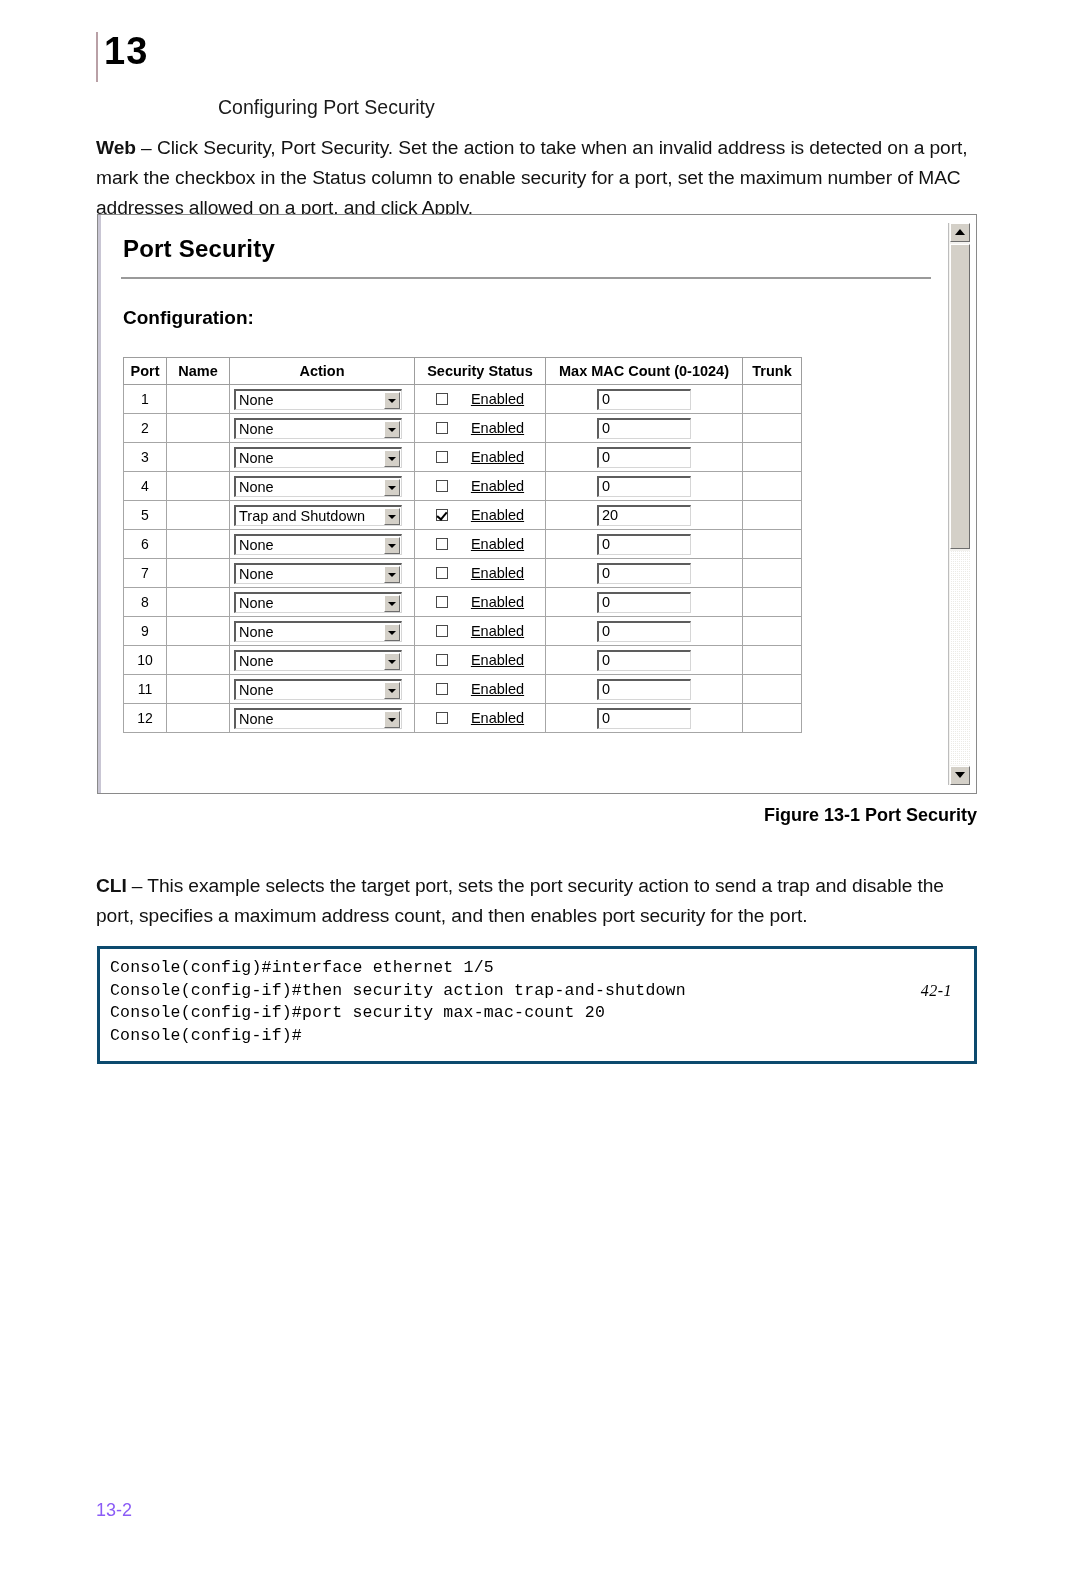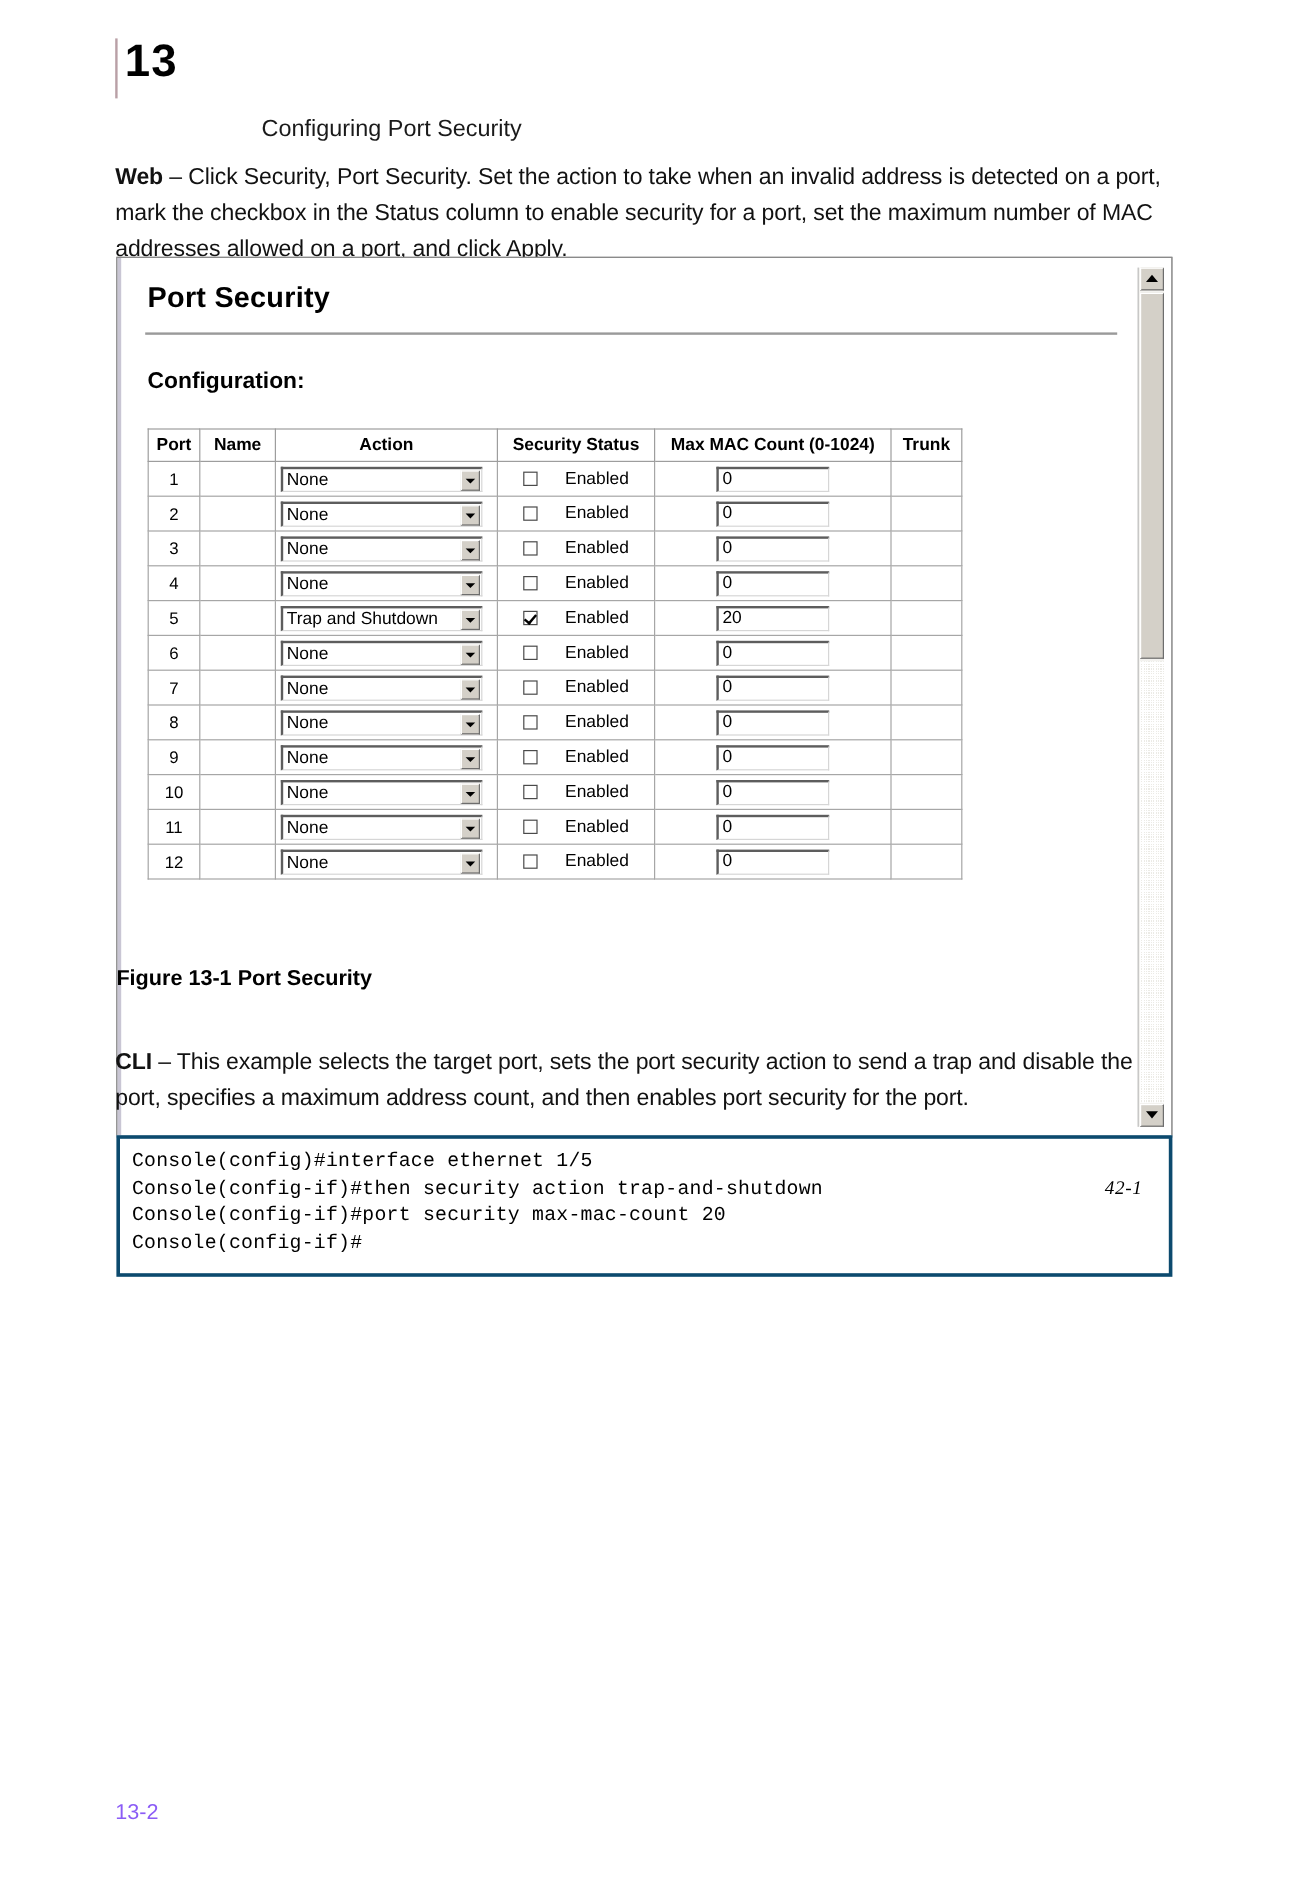--- a/index.html
+++ b/index.html
@@ -74,22 +74,22 @@
     top: 852px;
     width: 884px;
   }
 
   
   .ui-panel {
     position: absolute;
     left: 97px;
     top: 214px;
     width: 880px;
-    height: 734px;
-    background: #737373;
+    height: 580px;
+    background: #0f172a;
     border: 1px solid #8a8a8a;
     box-sizing: border-box;
     padding-left: 35px;
   }
   .ui-panel-inner {
     position: absolute;
     left: 0; top: 0; right: 0; bottom: 0;
     border-left: 3px solid #c9c6d4;
     box-sizing: border-box;
     background: #fff;
@@ -202,20 +202,21 @@
     border-top: 4px solid #000;
   }
 
   
   .chk-wrap {
     display: inline-flex;
     align-items: center;
     gap: 23px;
     font-size: 14.5px;
     color: #000;
+    text-decoration: underline;
   }
   .chk {
     position: relative;
     width: 12px;
     height: 12px;
     box-sizing: border-box;
     background: #ffffff;
     border: 1px solid #4a4a4a;
     flex: 0 0 auto;
   }
@@ -309,21 +310,21 @@
       repeating-linear-gradient(90deg, #ffffff 0 1px, transparent 1px 2px),
       #ecebe6;
   }
 
   
   .fig-caption {
     position: absolute;
     left: 97px;
     top: 805px;
     width: 880px;
-    text-align: left;
+    text-align: right;
     font-size: 18px;
     font-weight: bold;
     color: #000;
   }
 
   
   .cli-box {
     position: absolute;
     left: 97px;
     top: 946px;

